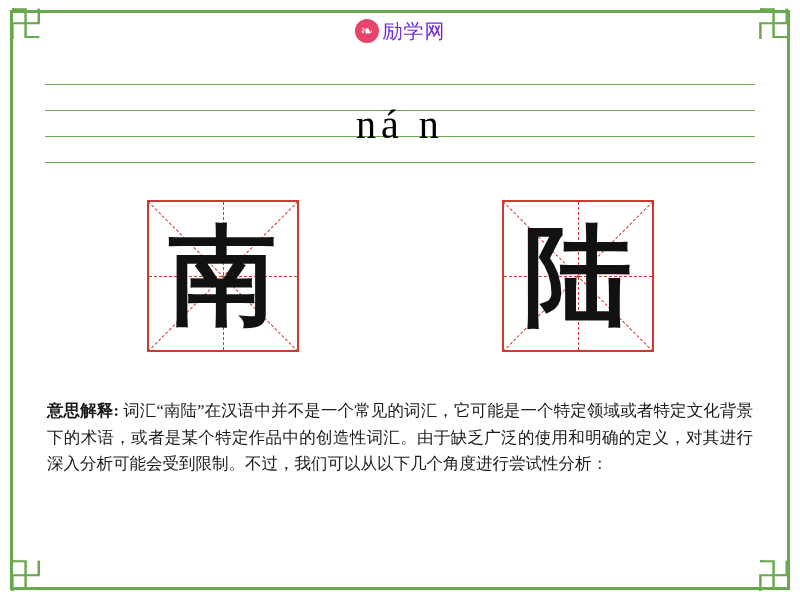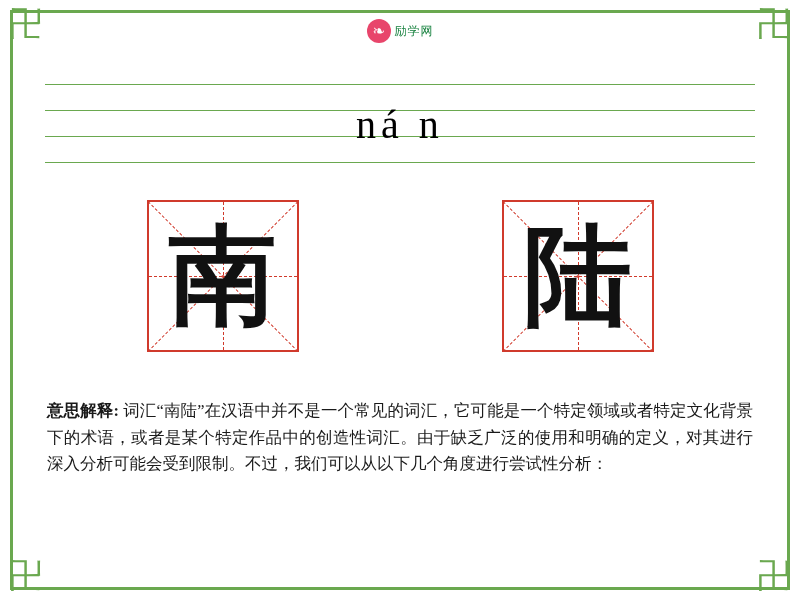--- a/index.html
+++ b/index.html
@@ -64,22 +64,22 @@
     border-radius: 50%;
     background: #e8456b;
     color: #ffffff;
     font-size: 15px;
     line-height: 24px;
     text-align: center;
     font-family: "DejaVu Sans", sans-serif;
     position: relative;
   }
   .logo-text {
-    font-size: 12px;
-    color: #15803d;
+    font-size: 20px;
+    color: #6d28d9;
     font-family: "Liberation Sans", sans-serif;
     letter-spacing: 1px;
   }
 
   
   #pinyin-staff {
     position: absolute;
     left: 45px;
     top: 84px;
     width: 710px;

